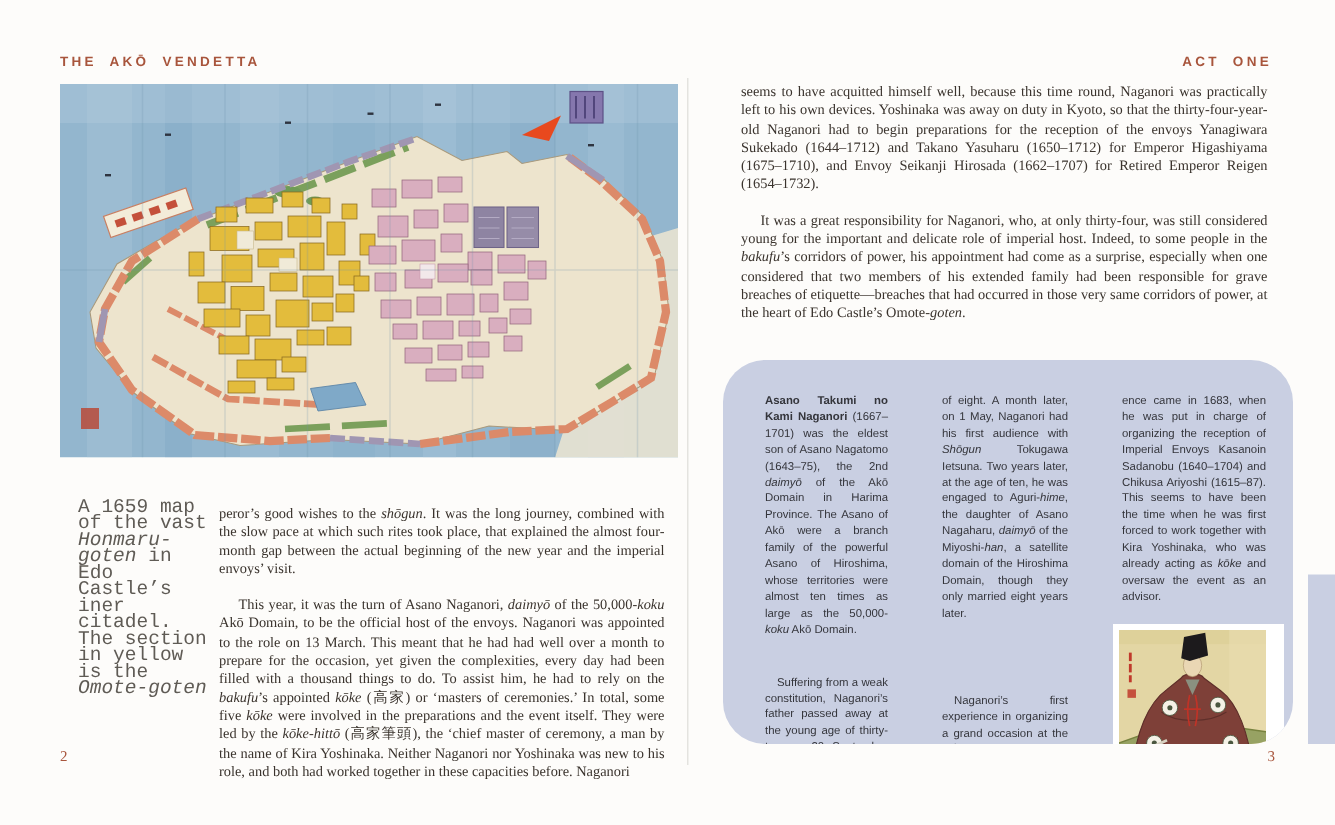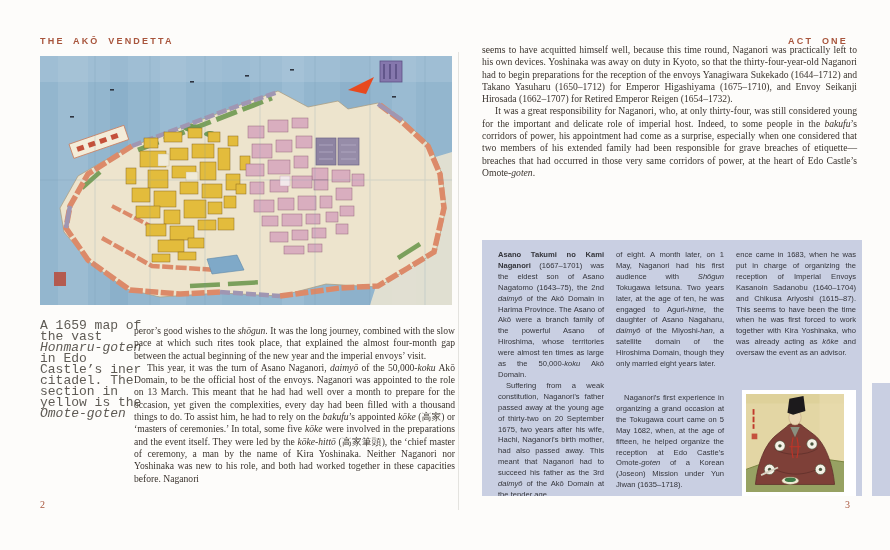--- a/index.html
+++ b/index.html
@@ -4,21 +4,21 @@
 <style>
   html,body{margin:0;padding:0;}
   body{width:890px;height:550px;background:#fdfcfa;position:relative;overflow:hidden;
        font-family:"Liberation Serif",serif;color:#39322d;}
   .abs{position:absolute;}
   
   .runhead{font-family:"Liberation Sans",sans-serif;font-size:9px;font-weight:bold;
            letter-spacing:2.2px;word-spacing:4px;color:#a8553c;text-align:center;}
   
   .bodycopy{font-size:9.6px;line-height:12.3px;color:#3a332d;}
-  .para{margin:0;text-align:justify;}
+  .para{margin:12px;text-align:justify;}
   .para.indent{text-indent:13px;}
   .bodycopy i, .caption i, .sidebar i{font-style:italic;}
   
   .caption{font-family:Liberation Mono, monospace;font-size:13px;line-height:11px;color:#5f5b55;}
   .caption .para{text-align:left;}
   
   .sidebar{background:#c9cfe2;font-family:"Liberation Sans",sans-serif;font-size:7.6px;
            line-height:10.9px;color:#34353b;display:flex;overflow:hidden;
            padding:10px 6px 0 16px;box-sizing:border-box;}
   .sidebar b{font-weight:bold;}
@@ -204,21 +204,21 @@
 
 <div class="abs gutter" style="left:458px;top:52px;width:1px;height:458px;"></div>
 
 <div class="abs runhead" style="right:42px;top:36px;text-align:right;">ACT ONE</div>
 
 <div class="abs bodycopy" style="left:482px;top:44px;width:375px;">
     <p class="para"><span>seems to have acquitted himself well, because this time round, Naganori was practically left to his own devices. Yoshinaka was away on duty in Kyoto, so that the thirty-four-year-old Naganori had to begin preparations for the reception of the envoys Yanagiwara Sukekado (1644–1712) and Takano Yasuharu (1650–1712) for Emperor Higashiyama (1675–1710), and Envoy Seikanji Hirosada (1662–1707) for Retired Emperor Reigen (1654–1732).</span></p>
     <p class="para indent"><span>It was a great responsibility for Naganori, who, at only thirty-four, was still considered young for the important and delicate role of imperial host. Indeed, to some people in the </span><i>bakufu</i><span>’s corridors of power, his appointment had come as a surprise, especially when one considered that two members of his extended family had been responsible for grave breaches of etiquette—breaches that had occurred in those very same corridors of power, at the heart of Edo Castle’s Omote-</span><i>goten</i><span>.</span></p>
   </div>
 
-<div class="abs sidebar" style="left:482px;top:240px;width:380px;height:256px;">
+<div class="abs sidebar" style="left:482px;top:240px;width:380px;height:256px;border-radius:28px;">
   <div class="scol" style="width:106px;margin-right:12px;">
       <p class="para"><b>Asano Takumi no Kami Naganori</b><span> (1667–1701) was the eldest son of Asano Nagatomo (1643–75), the 2nd </span><i>daimyō</i><span> of the Akō Domain in Harima Province. The Asano of Akō were a branch family of the powerful Asano of Hiroshima, whose territories were almost ten times as large as the 50,000-</span><i>koku</i><span> Akō Domain.</span></p>
       <p class="para indent"><span>Suffering from a weak constitution, Naganori’s father passed away at the young age of thirty-two on 20 September 1675, two years after his wife, Hachi, Naganori’s birth mother, had also passed away. This meant that Naganori had to succeed his father as the 3rd </span><i>daimyō</i><span> of the Akō Domain at the tender age</span></p>
     </div>
   <div class="scol" style="width:108px;margin-right:12px;gap:23px;">
       <p class="para"><span>of eight. A month later, on 1 May, Naganori had his first audience with </span><i>Shōgun</i><span> Tokugawa Ietsuna. Two years later, at the age of ten, he was engaged to Aguri-</span><i>hime</i><span>, the daughter of Asano Nagaharu, </span><i>daimyō</i><span> of the Miyoshi-</span><i>han</i><span>, a satellite domain of the Hiroshima Domain, though they only married eight years later.</span></p>
       <p class="para indent"><span>Naganori’s first experience in organizing a grand occasion at the Tokugawa court came on 5 May 1682, when, at the age of fifteen, he helped organize the reception at Edo Castle’s Omote-</span><i>goten</i><span> of a Korean (Joseon) Mission under Yun Jiwan (1635–1718).</span></p>
       <p class="para indent"><span>Naganori’s took such experi-</span></p>
     </div>
   <div class="scol" style="width:120px;">

